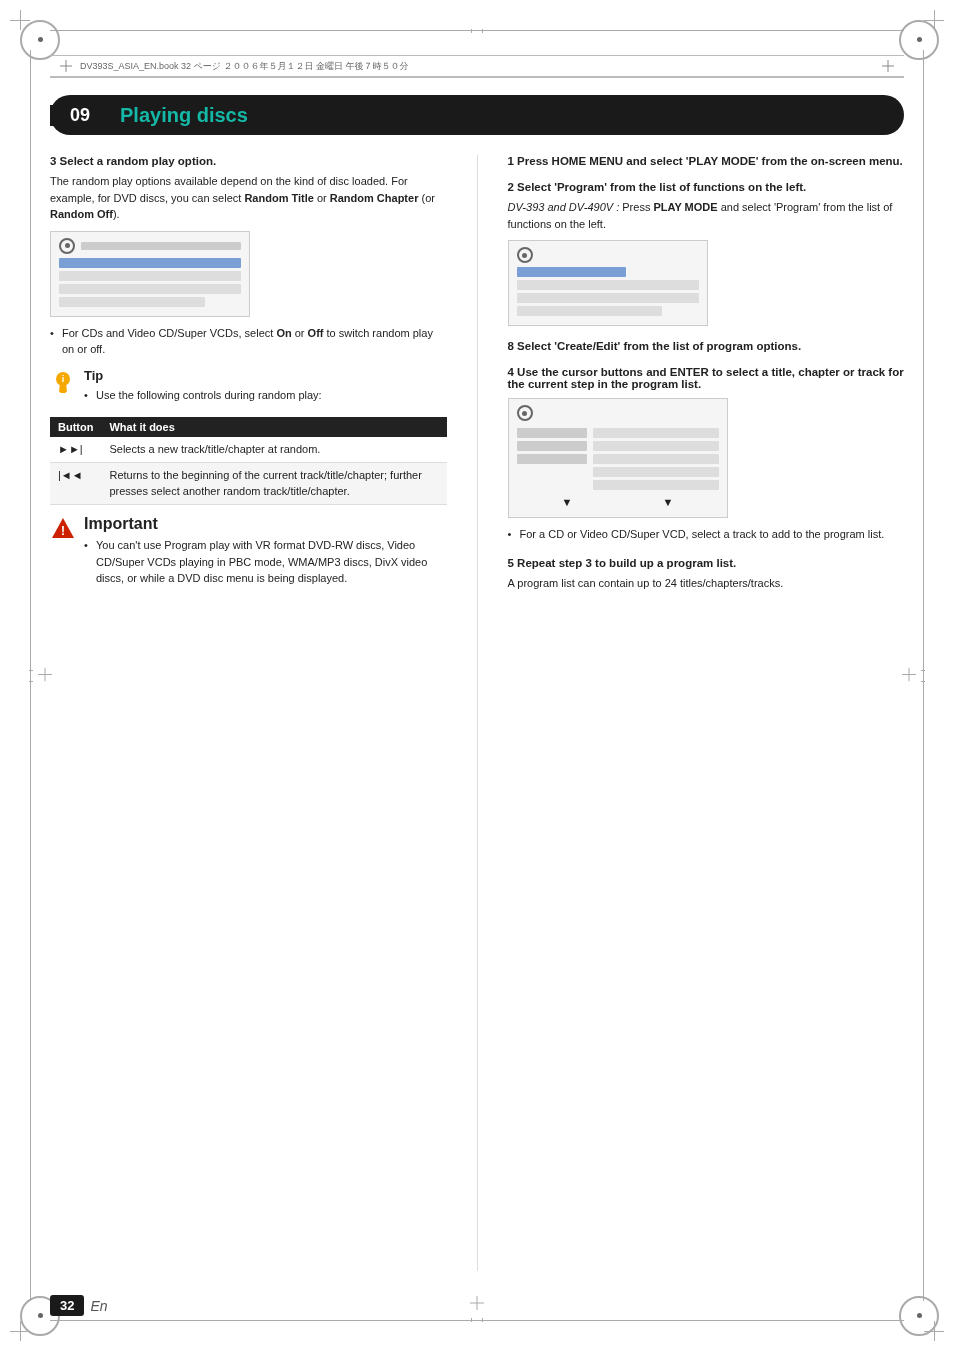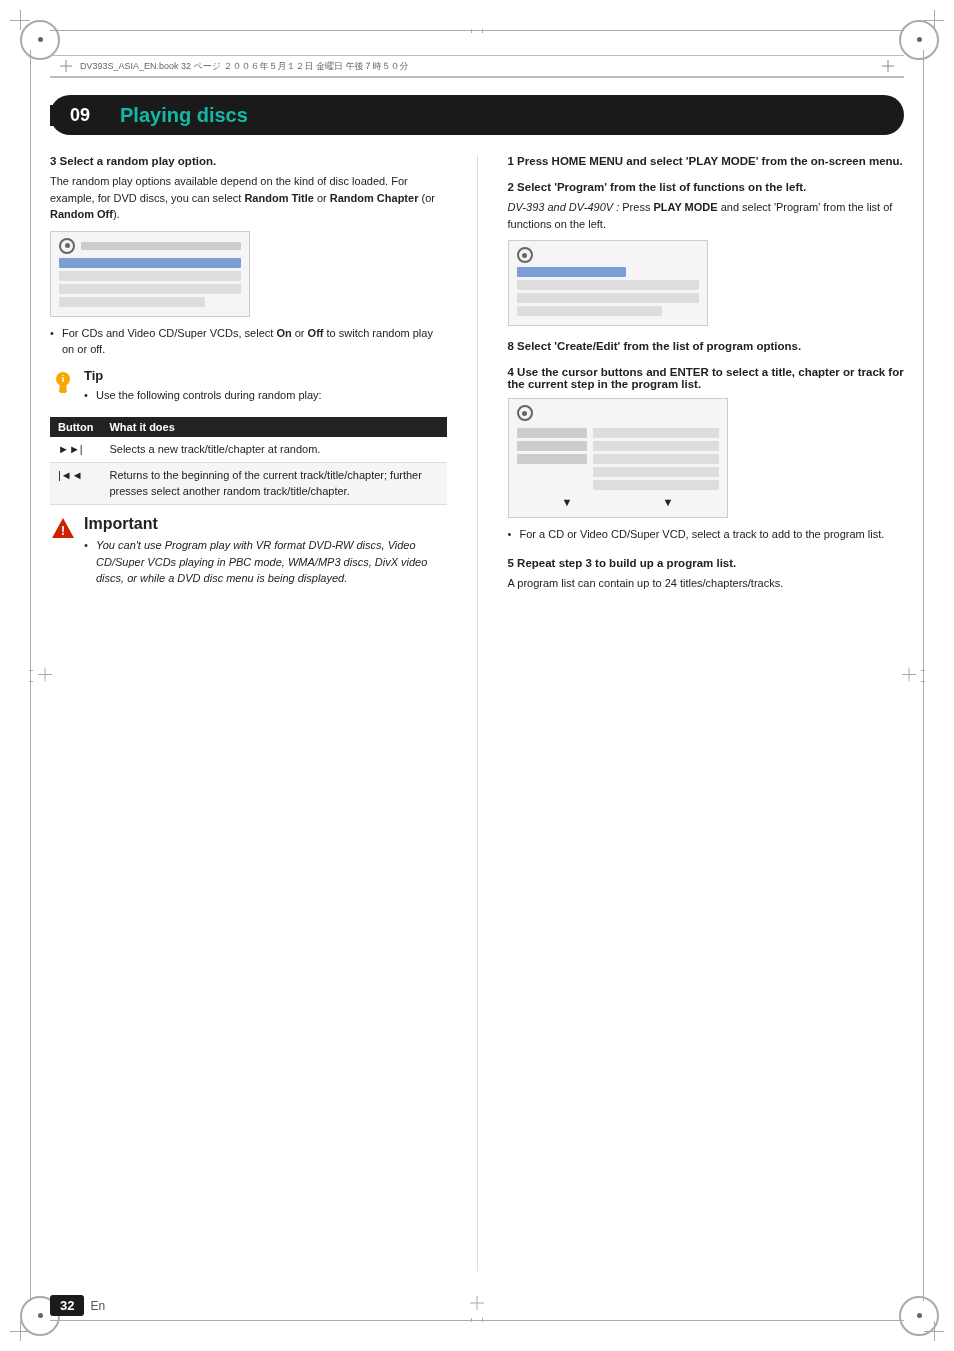--- a/index.html
+++ b/index.html
@@ -338,22 +338,23 @@
     }
     .page-num-box {
       background: #1a1a1a;
       color: #fff;
       font-size: 13px;
       font-weight: bold;
       padding: 3px 10px;
       border-radius: 3px;
     }
     .page-lang {
-      font-size: 12px;
+      font-size: 14px;
       color: #555;
+      font-style: italic;
     }
 
     
     .ss-with-arrows {
       position: relative;
     }
     .ss-arrows {
       display: flex;
       justify-content: space-around;
       padding: 3px 0;
@@ -489,21 +490,21 @@
 
 
 
     <div class="important-box">
       <svg class="important-icon" viewBox="0 0 26 26">
         <polygon points="13,2 24,22 2,22" fill="#cc2200" stroke="none"></polygon>
         <text x="13" y="19" text-anchor="middle" font-size="12" font-weight="bold" fill="#fff">!</text>
       </svg>
       <div>
         <div class="important-label">Important</div>
-        <div class="bullet-item" style="padding-left:12px;font-style:italic;">
+        <div class="bullet-item" style="padding-left:12px;">
           You can't use Program play with VR format DVD-RW discs, Video CD/Super VCDs playing in PBC mode, WMA/MP3 discs, DivX video discs, or while a DVD disc menu is being displayed.
         </div>
       </div>
     </div>
 
   </div>
 
   <div class="col-divider"></div>
 
   <div class="col-right">

